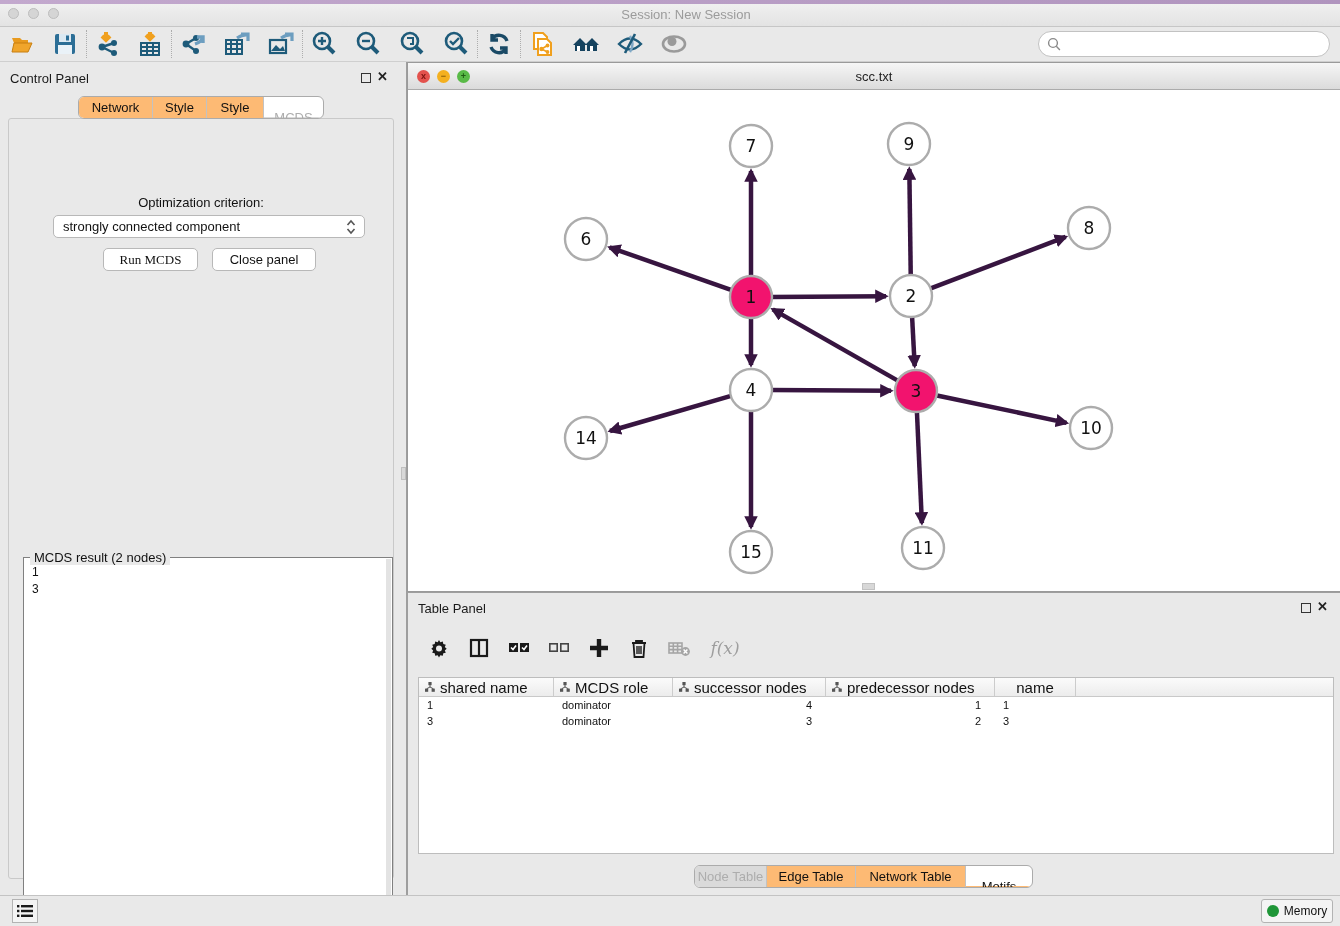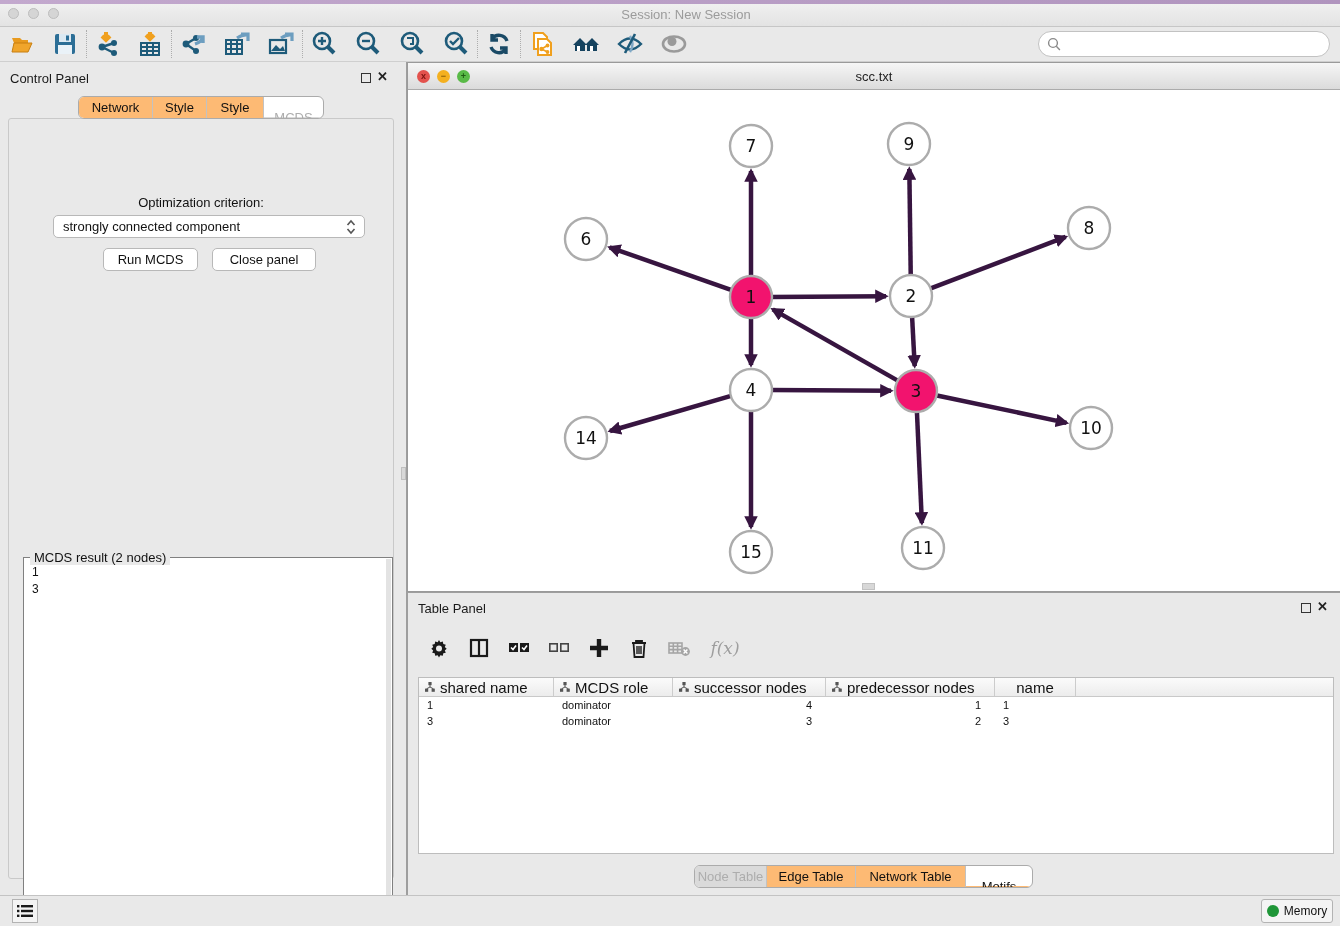--- a/index.html
+++ b/index.html
@@ -38,21 +38,21 @@
   .tab.selected { background:#DADADA; color:#ADADAD; }
   #cp-content { position:absolute; left:8px; top:56px; width:386px; height:761px;
     background:#E9E9E9; border:1px solid #C9C9C9; border-radius:3px; }
   #opt-label { position:absolute; left:0; top:76px; width:100%; text-align:center; font-size:13px; color:#111; }
   #criterion-select { position:absolute; left:44px; top:96px; width:312px; height:23px; background:#FFF;
     border:1px solid #B8B8B8; border-radius:5px; font-size:13px; color:#111;
     display:flex; align-items:center; padding-left:9px; }
   #criterion-stepper { position:absolute; right:8px; top:3px; }
   .cp-btn { position:absolute; top:129px; height:23px; background:#FFF; border:1px solid #B8B8B8;
     border-radius:5px; font-size:13px; color:#111; display:flex; align-items:center; justify-content:center; }
-  #run-btn { left:94px; width:95px; }
+  #run-btn { left:94px; width:95px;font-family:Liberation Serif, serif; }
   #close-btn { left:203px; width:104px; }
   #mcds-result { position:absolute; left:14px; top:438px; width:370px; height:372px;
     background:#FFF; border:1px solid #808080; }
   #mcds-legend { position:absolute; left:6px; top:-8px; background:#E9E9E9; padding:0 4px;
     font-size:13px; color:#111; }
   #mcds-lines { position:absolute; left:8px; top:6px; font-size:12px; color:#111; line-height:17px; }
   #mcds-scroll { position:absolute; right:1px; top:1px; width:5px; height:368px; background:#E3E3E3; }
 
   
   #v-split { position:absolute; left:400px; top:62px; width:7px; height:833px; background:#E9E9E9;

